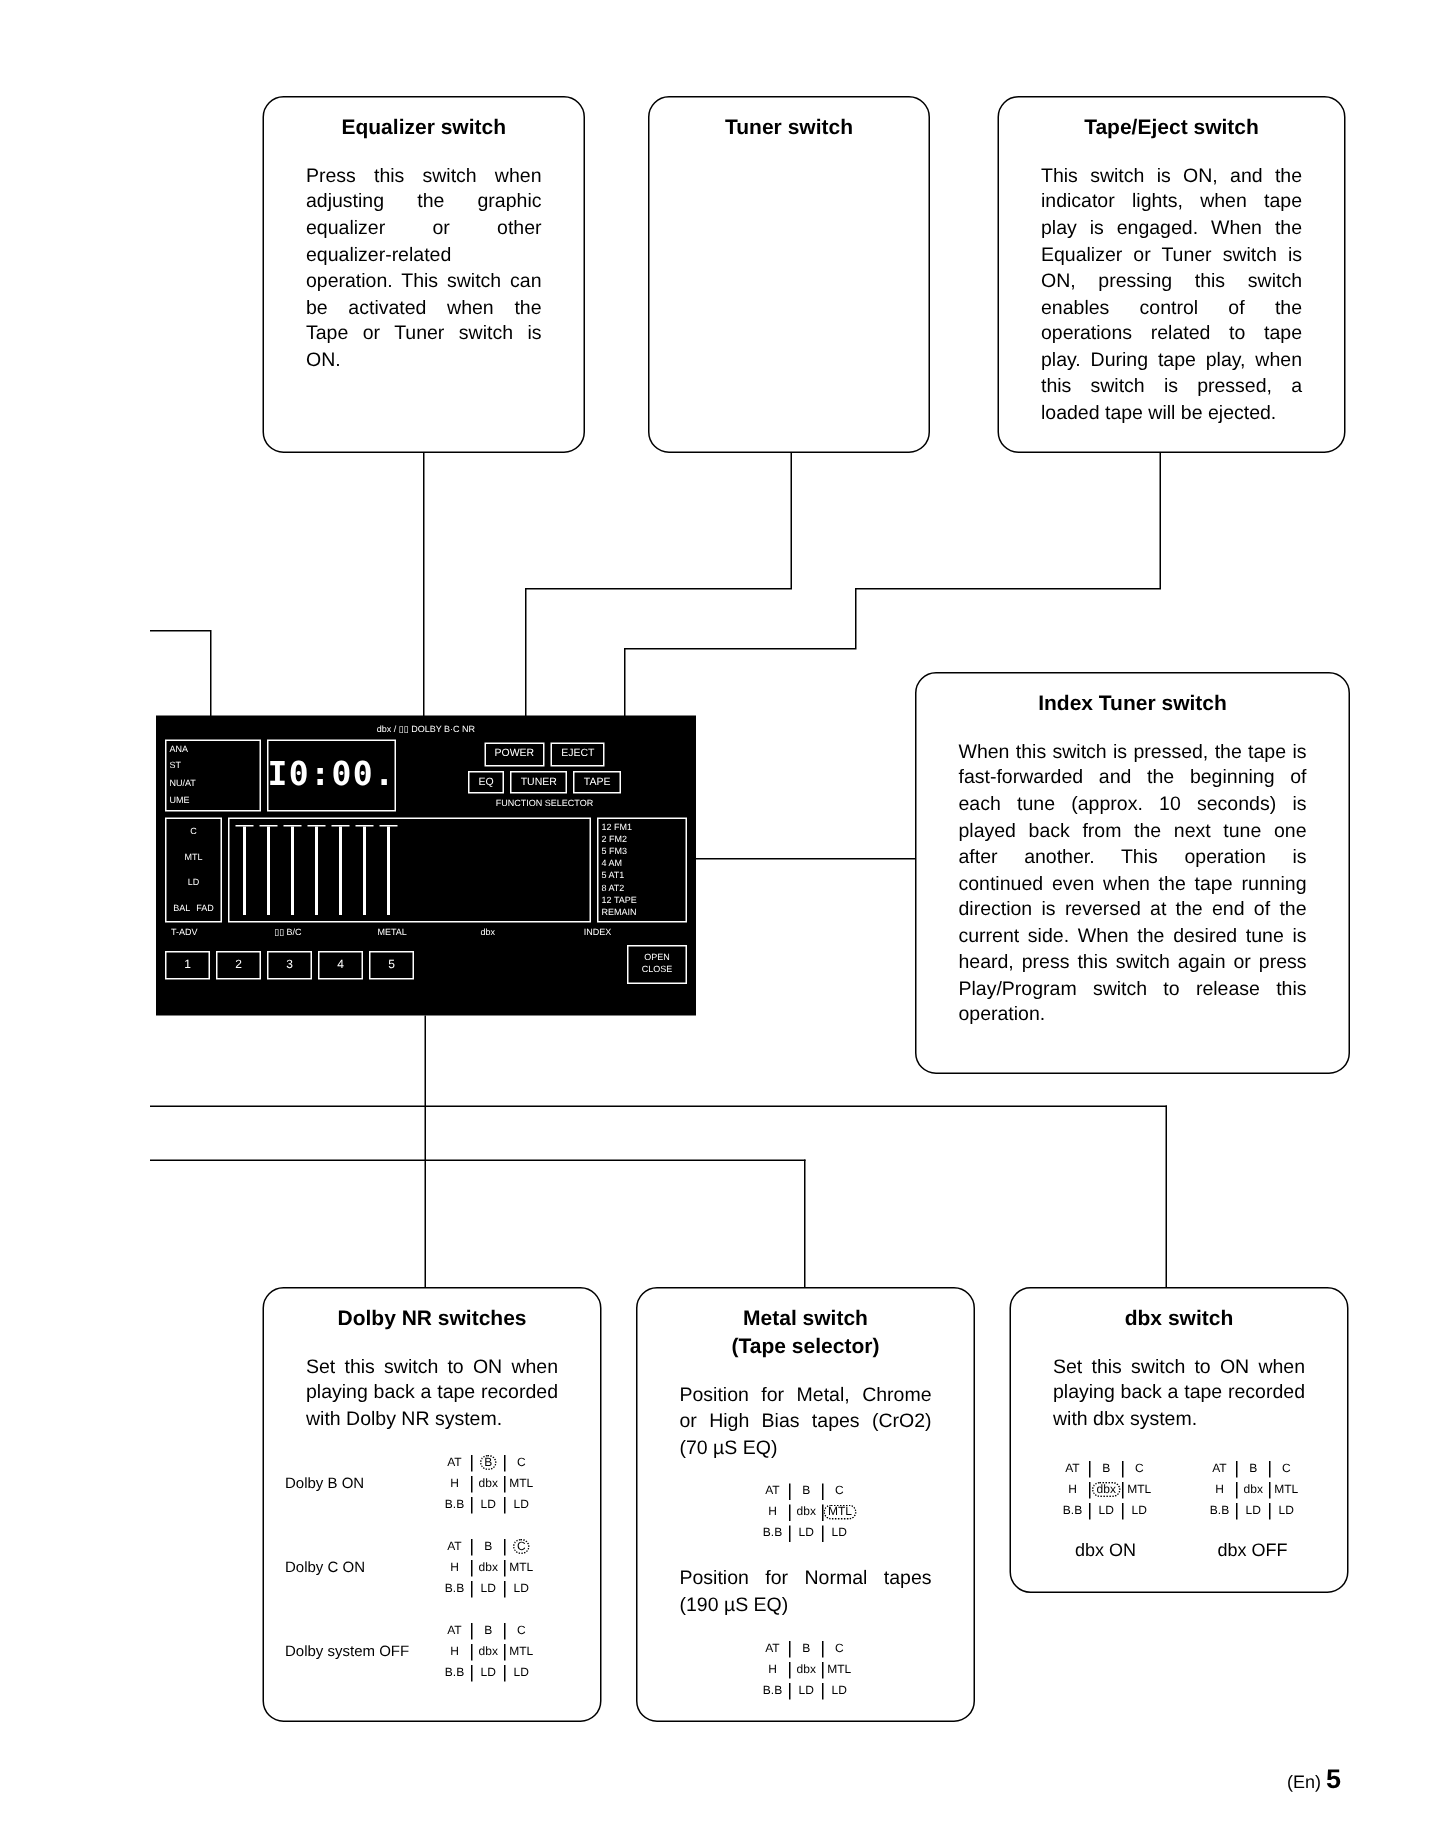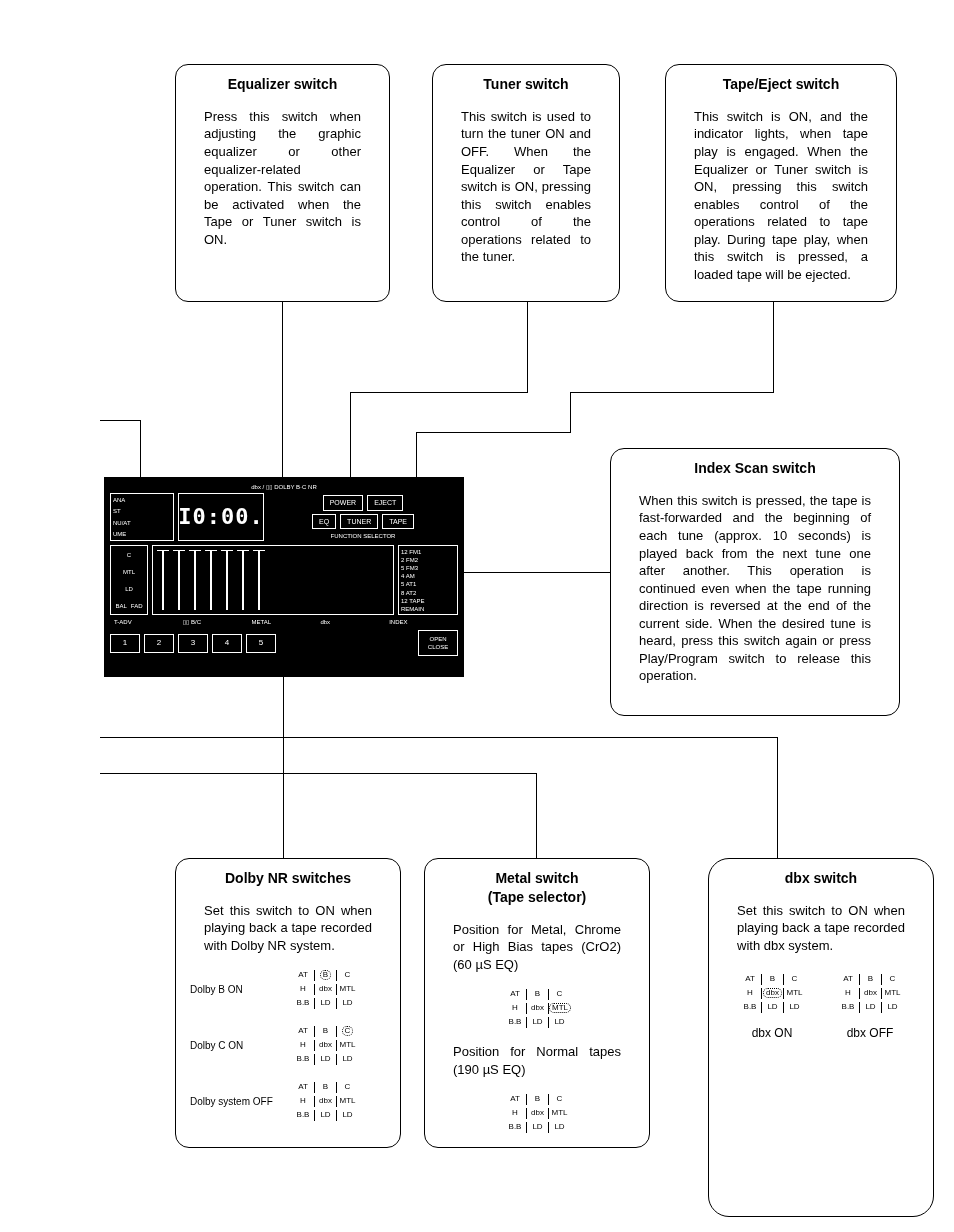--- a/index.html
+++ b/index.html
@@ -206,37 +206,36 @@
     right: 60px;
     font-size: 12px;
   }
   .pagefoot b { font-size: 18px; }
 </style>
 </head>
 <body>
 
 <div class="page">
 
-  <div class="callout" style="left:175px; top:64px; width:215px; height:238px;border-radius:13px;">
+  <div class="callout" style="left:175px; top:64px; width:215px; height:238px;">
     <h3>Equalizer switch</h3>
     <p>Press this switch when adjusting the graphic equalizer or other equalizer-related operation. This switch can be activated when the Tape or Tuner switch is ON.</p>
   </div>
 
   <div class="callout" style="left:432px; top:64px; width:188px; height:238px;">
     <h3>Tuner switch</h3>
-    <p>This switch is used to turn the tuner ON and OFF. When the Equalizer or Tape switch is ON, pressing this switch enables control of the operations related to the tuner.</p>
   </div>
 
   <div class="callout" style="left:665px; top:64px; width:232px; height:238px;">
     <h3>Tape/Eject switch</h3>
     <p>This switch is ON, and the indicator lights, when tape play is engaged. When the Equalizer or Tuner switch is ON, pressing this switch enables control of the operations related to tape play. During tape play, when this switch is pressed, a loaded tape will be ejected.</p>
   </div>
 
   <div class="callout" style="left:610px; top:448px; width:290px; height:268px;">
-    <h3>Index Scan switch</h3>
+    <h3>Index Tuner switch</h3>
     <p>When this switch is pressed, the tape is fast-forwarded and the beginning of each tune (approx. 10 seconds) is played back from the next tune one after another. This operation is continued even when the tape running direction is reversed at the end of the current side. When the desired tune is heard, press this switch again or press Play/Program switch to release this operation.</p>
   </div>
 
   <div class="leader" style="left:282px; top:302px; width:1px; height:216px;"></div>
   <div class="leader" style="left:527px; top:302px; width:1px; height:90px;"></div>
   <div class="leader" style="left:350px; top:392px; width:178px; height:1px;"></div>
   <div class="leader" style="left:350px; top:392px; width:1px; height:126px;"></div>
   <div class="leader" style="left:773px; top:302px; width:1px; height:90px;"></div>
   <div class="leader" style="left:570px; top:392px; width:204px; height:1px;"></div>
   <div class="leader" style="left:570px; top:392px; width:1px; height:40px;"></div>
@@ -373,21 +372,21 @@
         <span>B.B</span>
           <span>LD</span>
           <span>LD</span>
       </div>
     </div>
   </div>
 
   <div class="callout" style="left:424px; top:858px; width:226px; height:290px;">
     <h3 style="margin-bottom:0">Metal switch</h3>
     <h3 style="margin-top:0">(Tape selector)</h3>
-    <p>Position for Metal, Chrome or High Bias tapes (CrO2) (60 µS EQ)</p>
+    <p>Position for Metal, Chrome or High Bias tapes (CrO2) (70 µS EQ)</p>
     <div class="metal-block">
       <div class="grid6">
         <span>AT</span>
           <span>B</span>
           <span>C</span>
         <span>H</span>
           <span>dbx</span>
           <span><span class="circled">MTL</span></span>
         <span>B.B</span>
           <span>LD</span>
@@ -403,21 +402,21 @@
         <span>H</span>
           <span>dbx</span>
           <span>MTL</span>
         <span>B.B</span>
           <span>LD</span>
           <span>LD</span>
       </div>
     </div>
   </div>
 
-  <div class="callout" style="left:708px; top:858px; width:226px; height:359px;border-radius:21px;">
+  <div class="callout" style="left:673px; top:858px; width:226px; height:204px;">
     <h3>dbx switch</h3>
     <p>Set this switch to ON when playing back a tape recorded with dbx system.</p>
     <div class="dbx-row">
       <div class="dbx-block">
         <div class="grid6">
           <span>AT</span>
             <span>B</span>
             <span>C</span>
           <span>H</span>
             <span><span class="circled">dbx</span></span>

